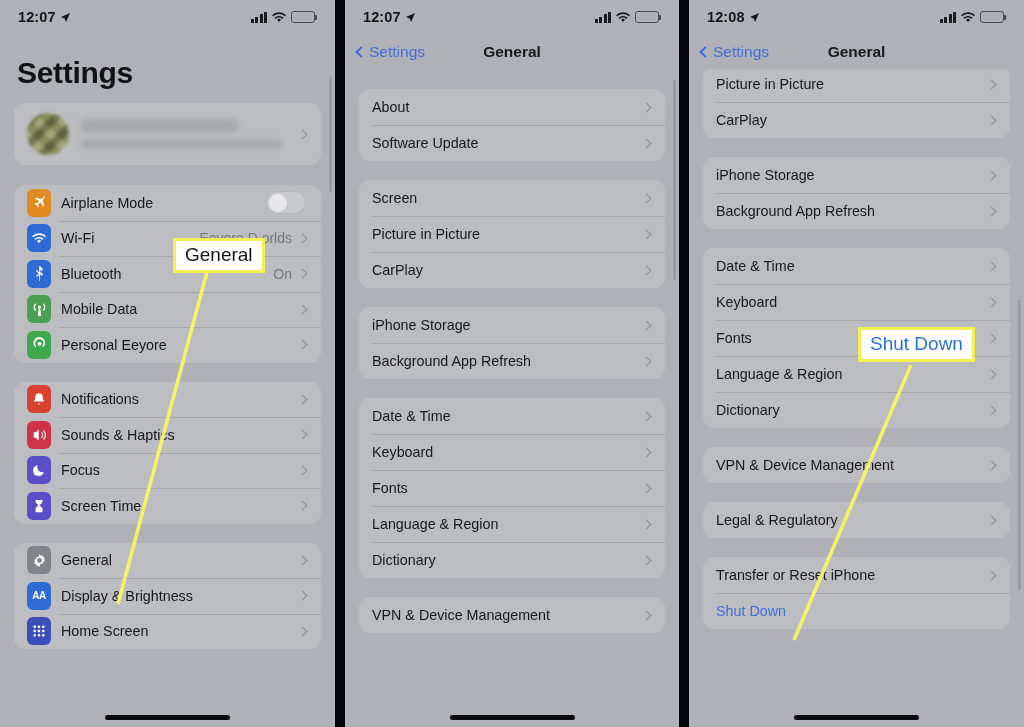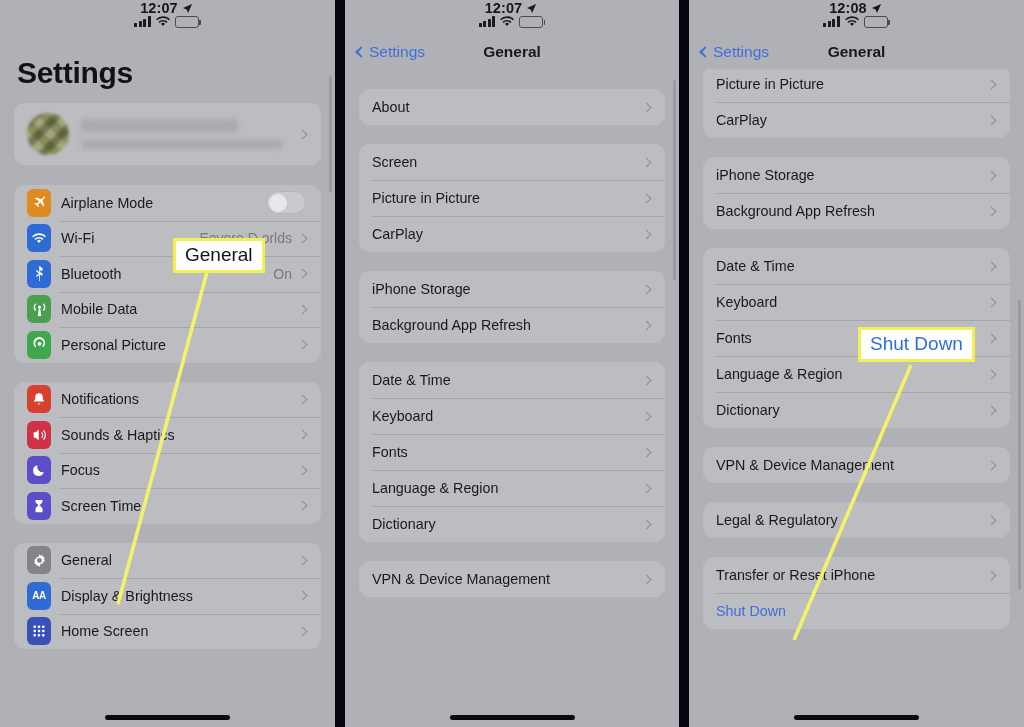--- a/index.html
+++ b/index.html
@@ -27,23 +27,23 @@
   .panel.p1 { width: 335px; }
   .gap { flex: 0 0 10px; background: #05060d; height: 727px; }
   .panel.p2 { width: 334px; }
   .gap2 { flex: 0 0 10px; background: #05060d; height: 727px; }
   .panel.p3 { width: 335px; }
 
   
   .statusbar {
     height: 34px;
     display: flex; align-items: center;
-    justify-content: flex-start;
+    justify-content: space-between;
     padding: 0 20px 0 18px;
-    position: relative; z-index: 6; flex-direction: column;
+    position: relative; z-index: 6;
   }
   .sb-time {
     font-size: 14.5px; font-weight: 700; color: #16171a;
     letter-spacing: .1px; display: flex; align-items: center; gap: 4px;
   }
   .loc-arrow { display: inline-block; }
   .sb-right { display: flex; align-items: center; gap: 5px; }
   .bars { display: flex; align-items: flex-end; gap: 1.5px; height: 11px; }
   .bars i { display: block; width: 3px; background: #1a1b1e; border-radius: .5px; }
   .bars i:nth-child(1) { height: 4px; }
@@ -290,21 +290,21 @@
           <span class="chev"></span>
         </div>
 
         <div class="row withicon">
           <span class="row-ico" style="background:#3fa84f">
             <svg width="15" height="15" viewBox="0 0 16 16">
                 <path d="M11 3.4a4.6 4.6 0 0 0-6.9 5.9c.5.6.2 1.3-.4 1.3-.3 0-.6-.1-.8-.4a6.2 6.2 0 1 1 9.5.2c-.5.5-1.4.1-1.3-.6 0-.2.1-.4.2-.5A4.6 4.6 0 0 0 11 3.4z" fill="#fff"></path>
                 <circle cx="8" cy="7.3" r="2.1" fill="#fff"></circle>
               </svg>
           </span>
-          <span class="row-label">Personal Picture</span>
+          <span class="row-label">Personal Eeyore</span>
           <span class="chev"></span>
         </div>
       </div>
 
       <div class="group">
         <div class="row withicon">
           <span class="row-ico" style="background:#d8402f">
             <svg width="14" height="14" viewBox="0 0 16 16">
                 <path d="M8 1.4a4.2 4.2 0 0 0-4.2 4.2c0 3-1.1 3.9-1.6 4.4-.3.3-.1.8.3.8h11c.4 0 .6-.5.3-.8-.5-.5-1.6-1.4-1.6-4.4A4.2 4.2 0 0 0 8 1.4zM8 14.4a1.8 1.8 0 0 0 1.7-1.3H6.3A1.8 1.8 0 0 0 8 14.4z" fill="#fff"></path>
               </svg>
@@ -425,20 +425,24 @@
       </div>
       <div class="nav-title">General</div>
     </div>
 
     <div class="content" style="padding-top:19px">
       <div class="group">
         <div class="row" style="min-height:36px">
           <span class="row-label">About</span>
           <span class="chev"></span>
         </div>
+        <div class="row" style="min-height:36px">
+          <span class="row-label">Software Update</span>
+          <span class="chev"></span>
+        </div>
       </div>
 
       <div class="group">
         <div class="row" style="min-height:36px">
           <span class="row-label">Screen</span>
           <span class="chev"></span>
         </div>
         <div class="row" style="min-height:36px">
           <span class="row-label">Picture in Picture</span>
           <span class="chev"></span>

